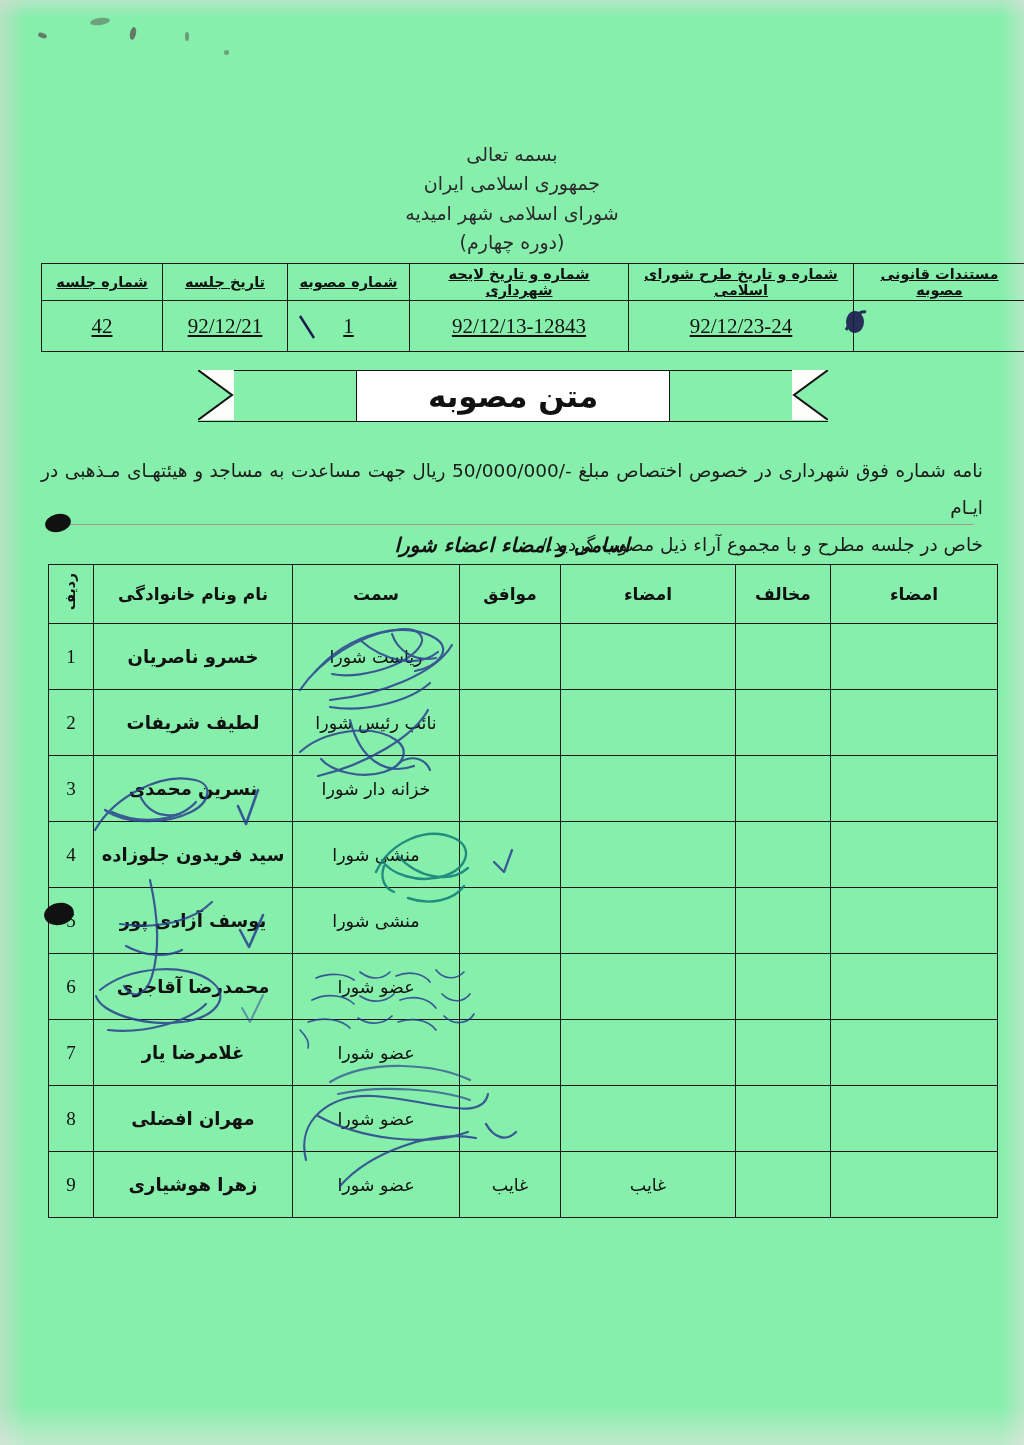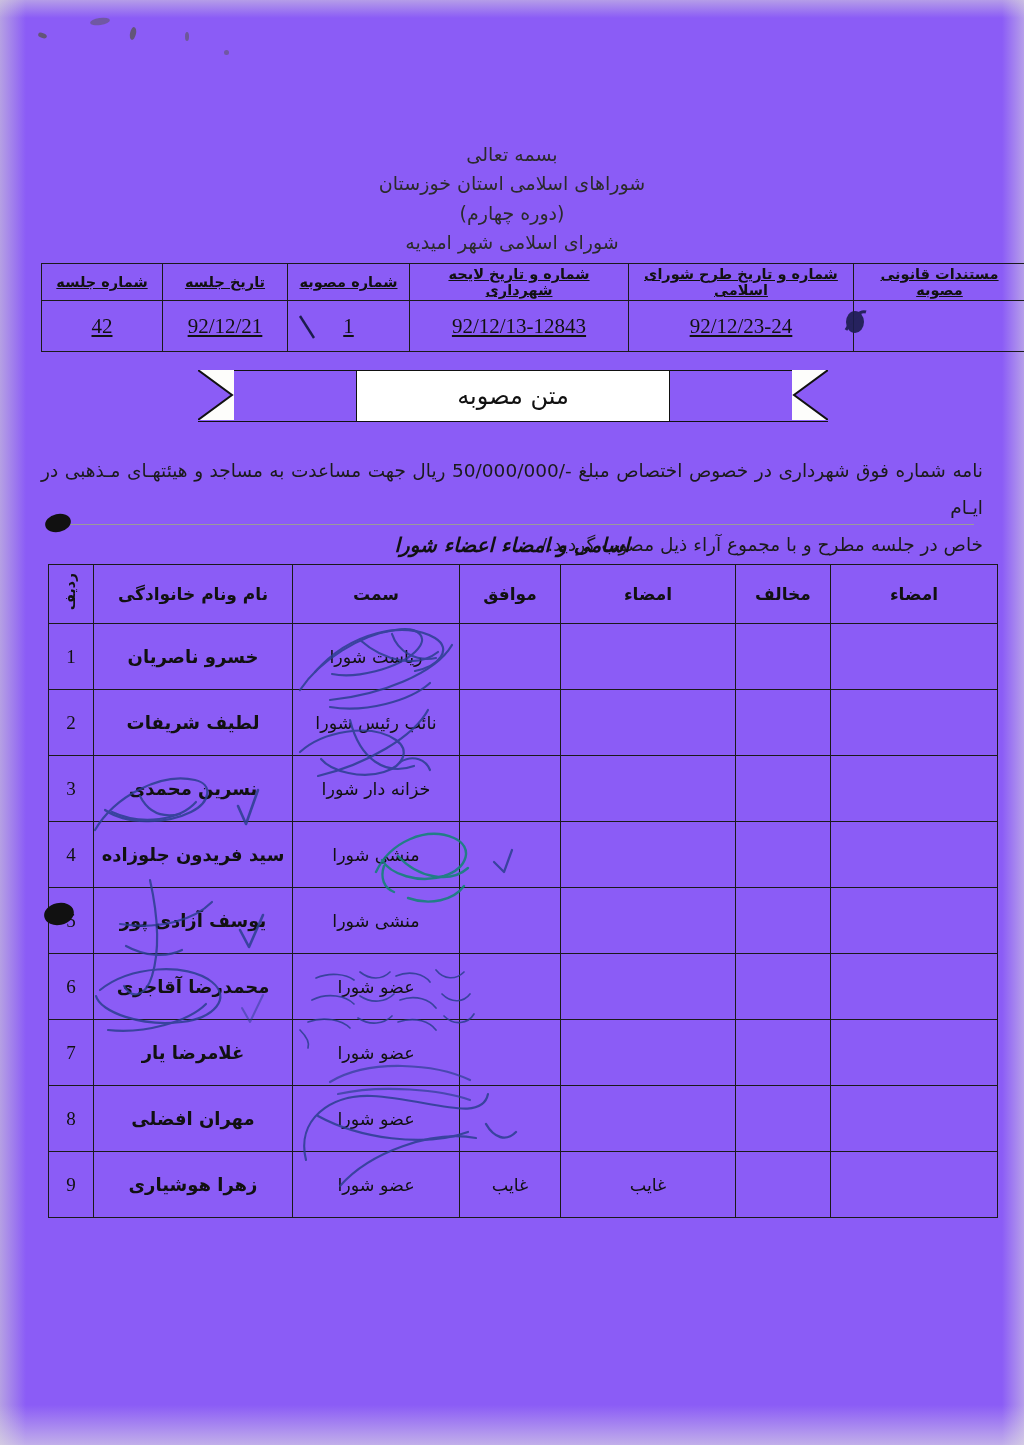--- a/index.html
+++ b/index.html
@@ -7,21 +7,21 @@
     padding: 0;
     background: #ffffff;
   }
   body {
     font-family: "DejaVu Sans", "Liberation Sans", sans-serif;
   }
   .page {
     position: relative;
     width: 1024px;
     height: 1445px;
-    background: #8b5cf6;
+    background: #86efac;
     overflow: hidden;
     margin-left: 34px;
   }
   
   .scan-edge-left {
     position: absolute; left: 0; top: 0; width: 26px; height: 1445px;
     background: linear-gradient(to right, #d8d8d4, rgba(255,255,255,0));
     opacity: .55;
   }
   .scan-edge-right {
@@ -102,22 +102,22 @@
     top: 0;
     width: 312px;
     height: 50px;
     border: 1.6px solid #111;
     display: flex;
     align-items: center;
     justify-content: center;
     background: #fff;
   }
   .banner-box span {
-    font-size: 24px;
-    font-weight: normal;
+    font-size: 31px;
+    font-weight: bold;
     color: #111;
   }
   .ribbon {
     position: absolute;
     top: 0;
     height: 50px;
     border-top: 1.6px solid #111;
     border-bottom: 1.6px solid #111;
   }
   .ribbon.right {
@@ -247,23 +247,23 @@
   <div class="scan-edge-bottom"></div>
 
   <div class="speck" style="left:38px;top:33px;width:9px;height:5px;transform:rotate(20deg);"></div>
   <div class="speck" style="left:90px;top:18px;width:20px;height:7px;transform:rotate(-8deg);opacity:.5;"></div>
   <div class="speck" style="left:130px;top:27px;width:6px;height:13px;transform:rotate(12deg);"></div>
   <div class="speck" style="left:185px;top:32px;width:4px;height:9px;opacity:.55;"></div>
   <div class="speck" style="left:224px;top:50px;width:5px;height:5px;opacity:.5;"></div>
 
   <div class="header">
     <div>بسمه تعالی</div>
-    <div>شوراهای اسلامی استان خوزستان</div>
+    <div>جمهوری اسلامی ایران</div>
+    <div>شورای اسلامی شهر امیدیه</div>
     <div>(دوره چهارم)</div>
-    <div>شورای اسلامی شهر امیدیه</div>
   </div>
 
   <table class="info-table">
     <tbody>
         <tr>
       <th class="col-info-6" style="width:165px">مستندات قانونی مصوبه</th>
       <th style="width:218px">شماره و تاریخ طرح شورای اسلامی</th>
       <th style="width:212px">شماره و تاریخ لایحه شهرداری</th>
       <th style="width:115px">شماره مصوبه</th>
       <th style="width:118px">تاریخ جلسه</th>

